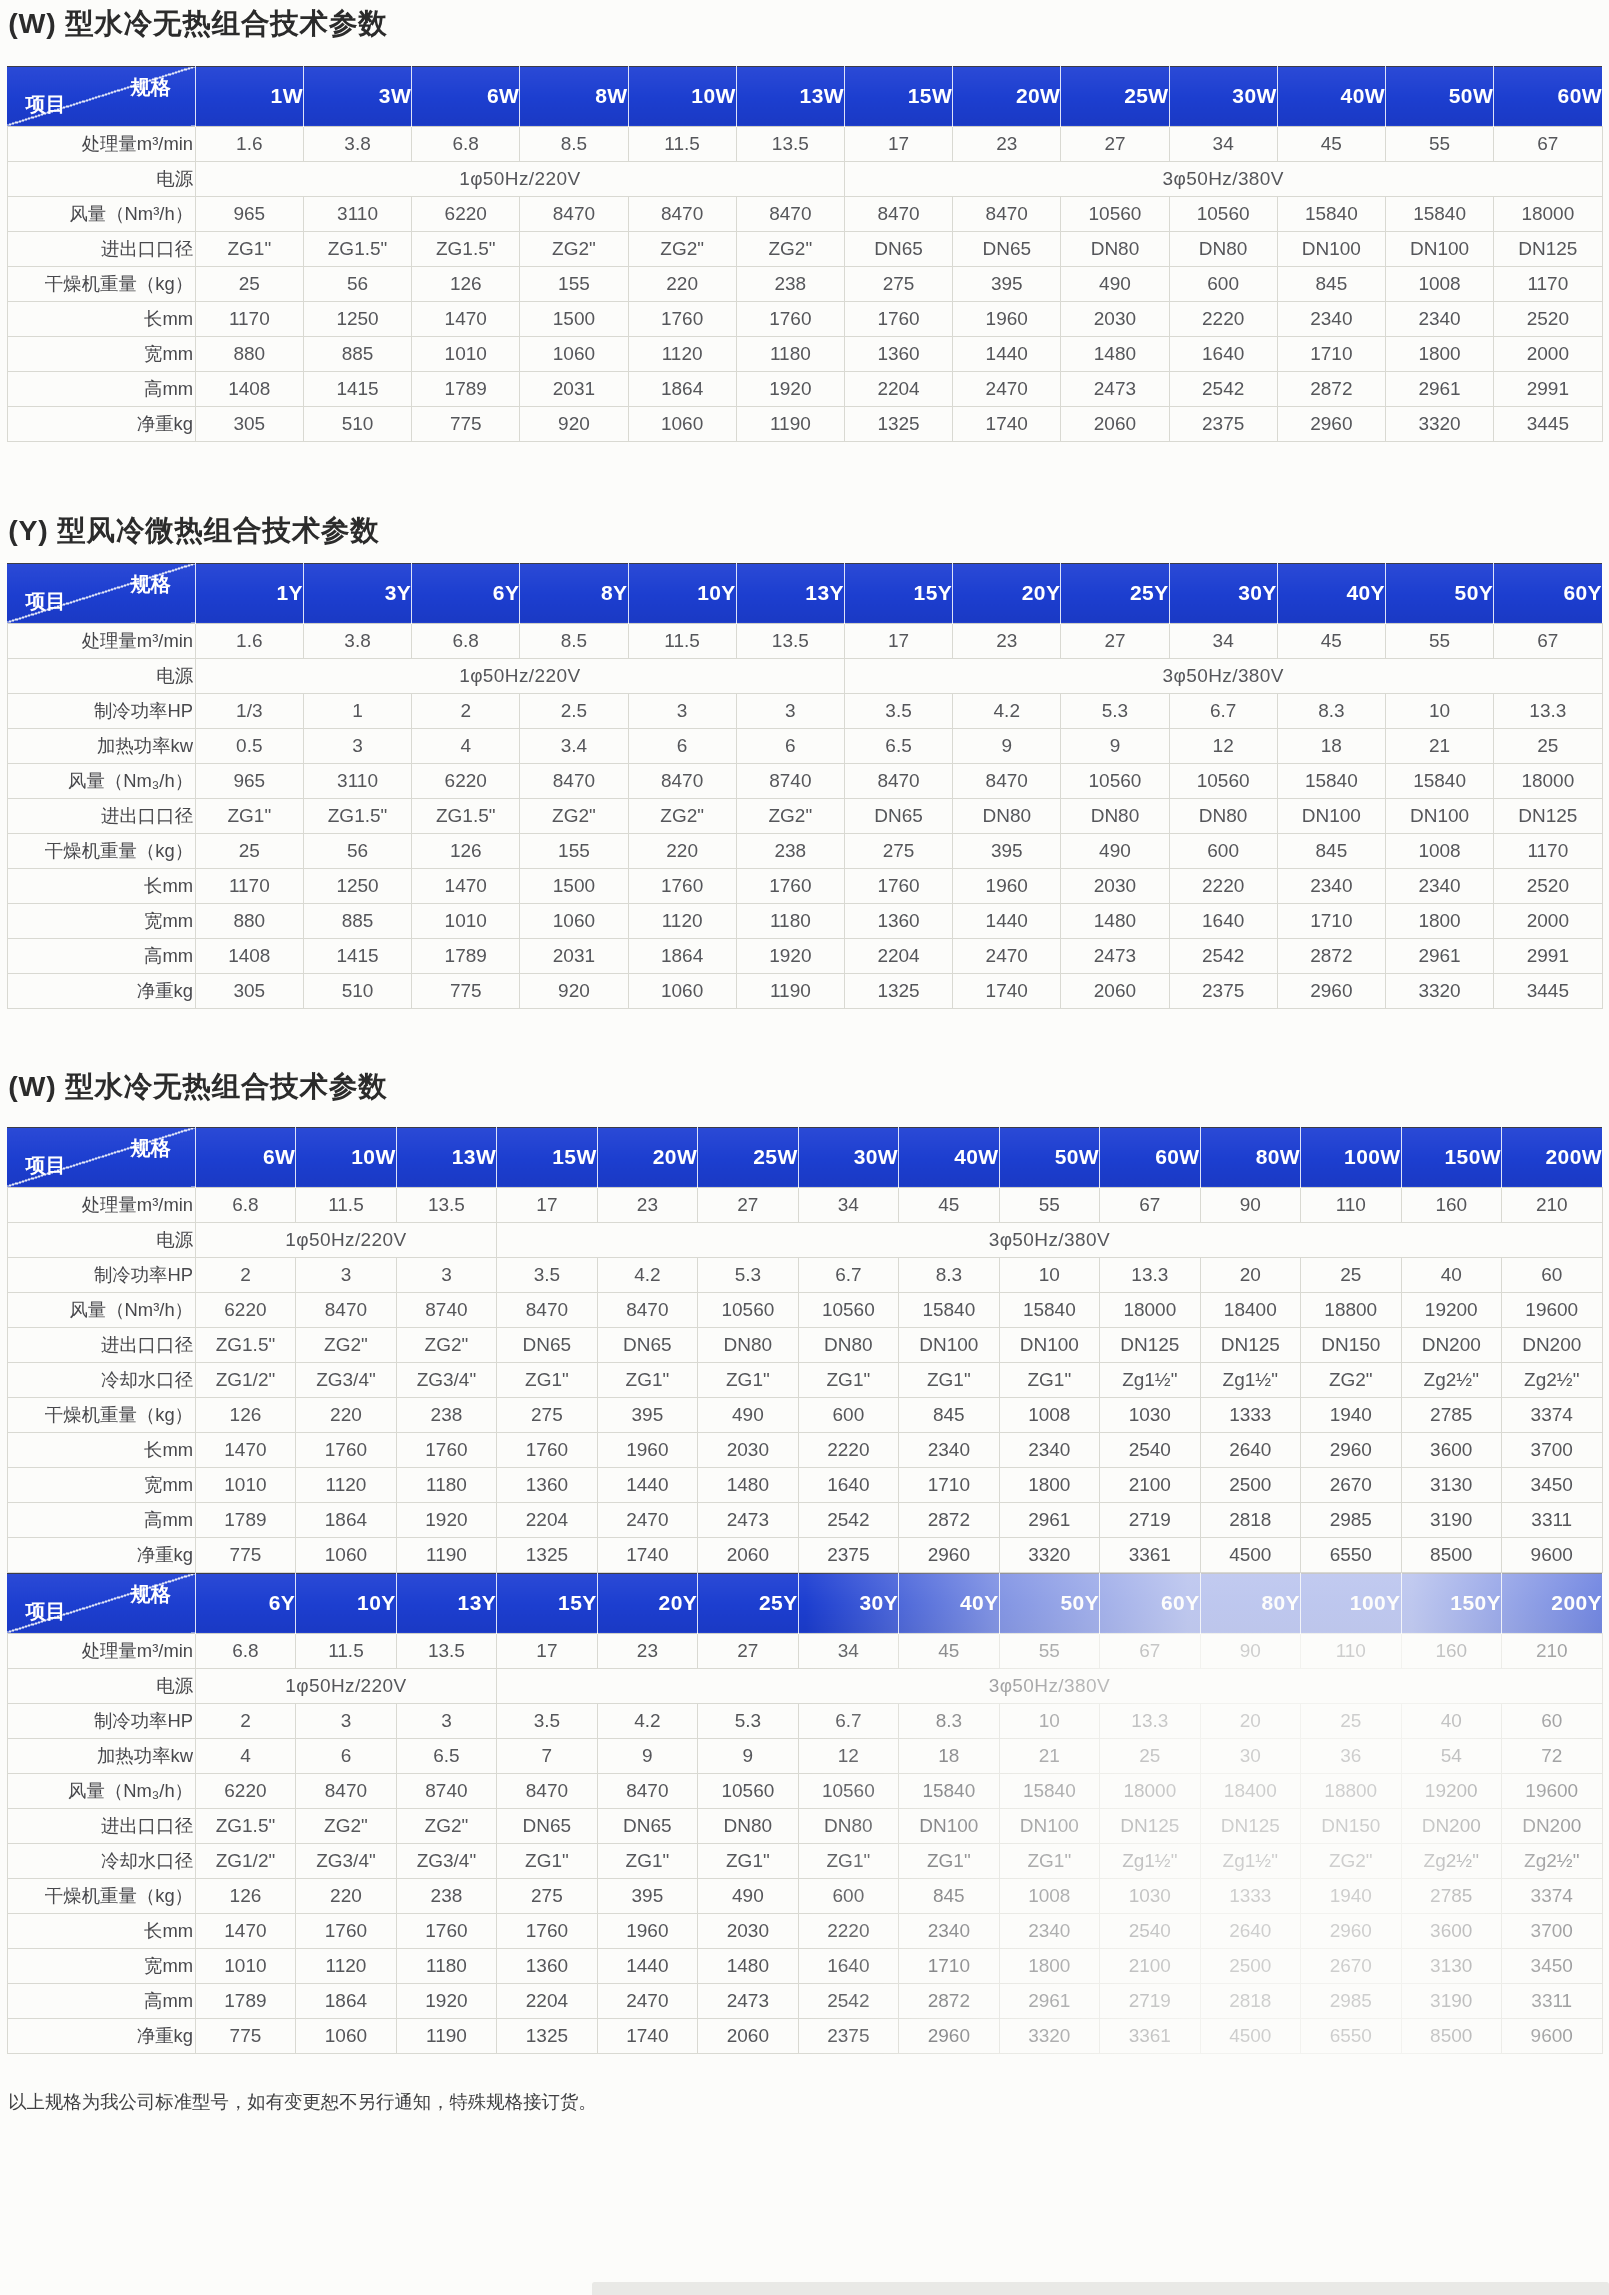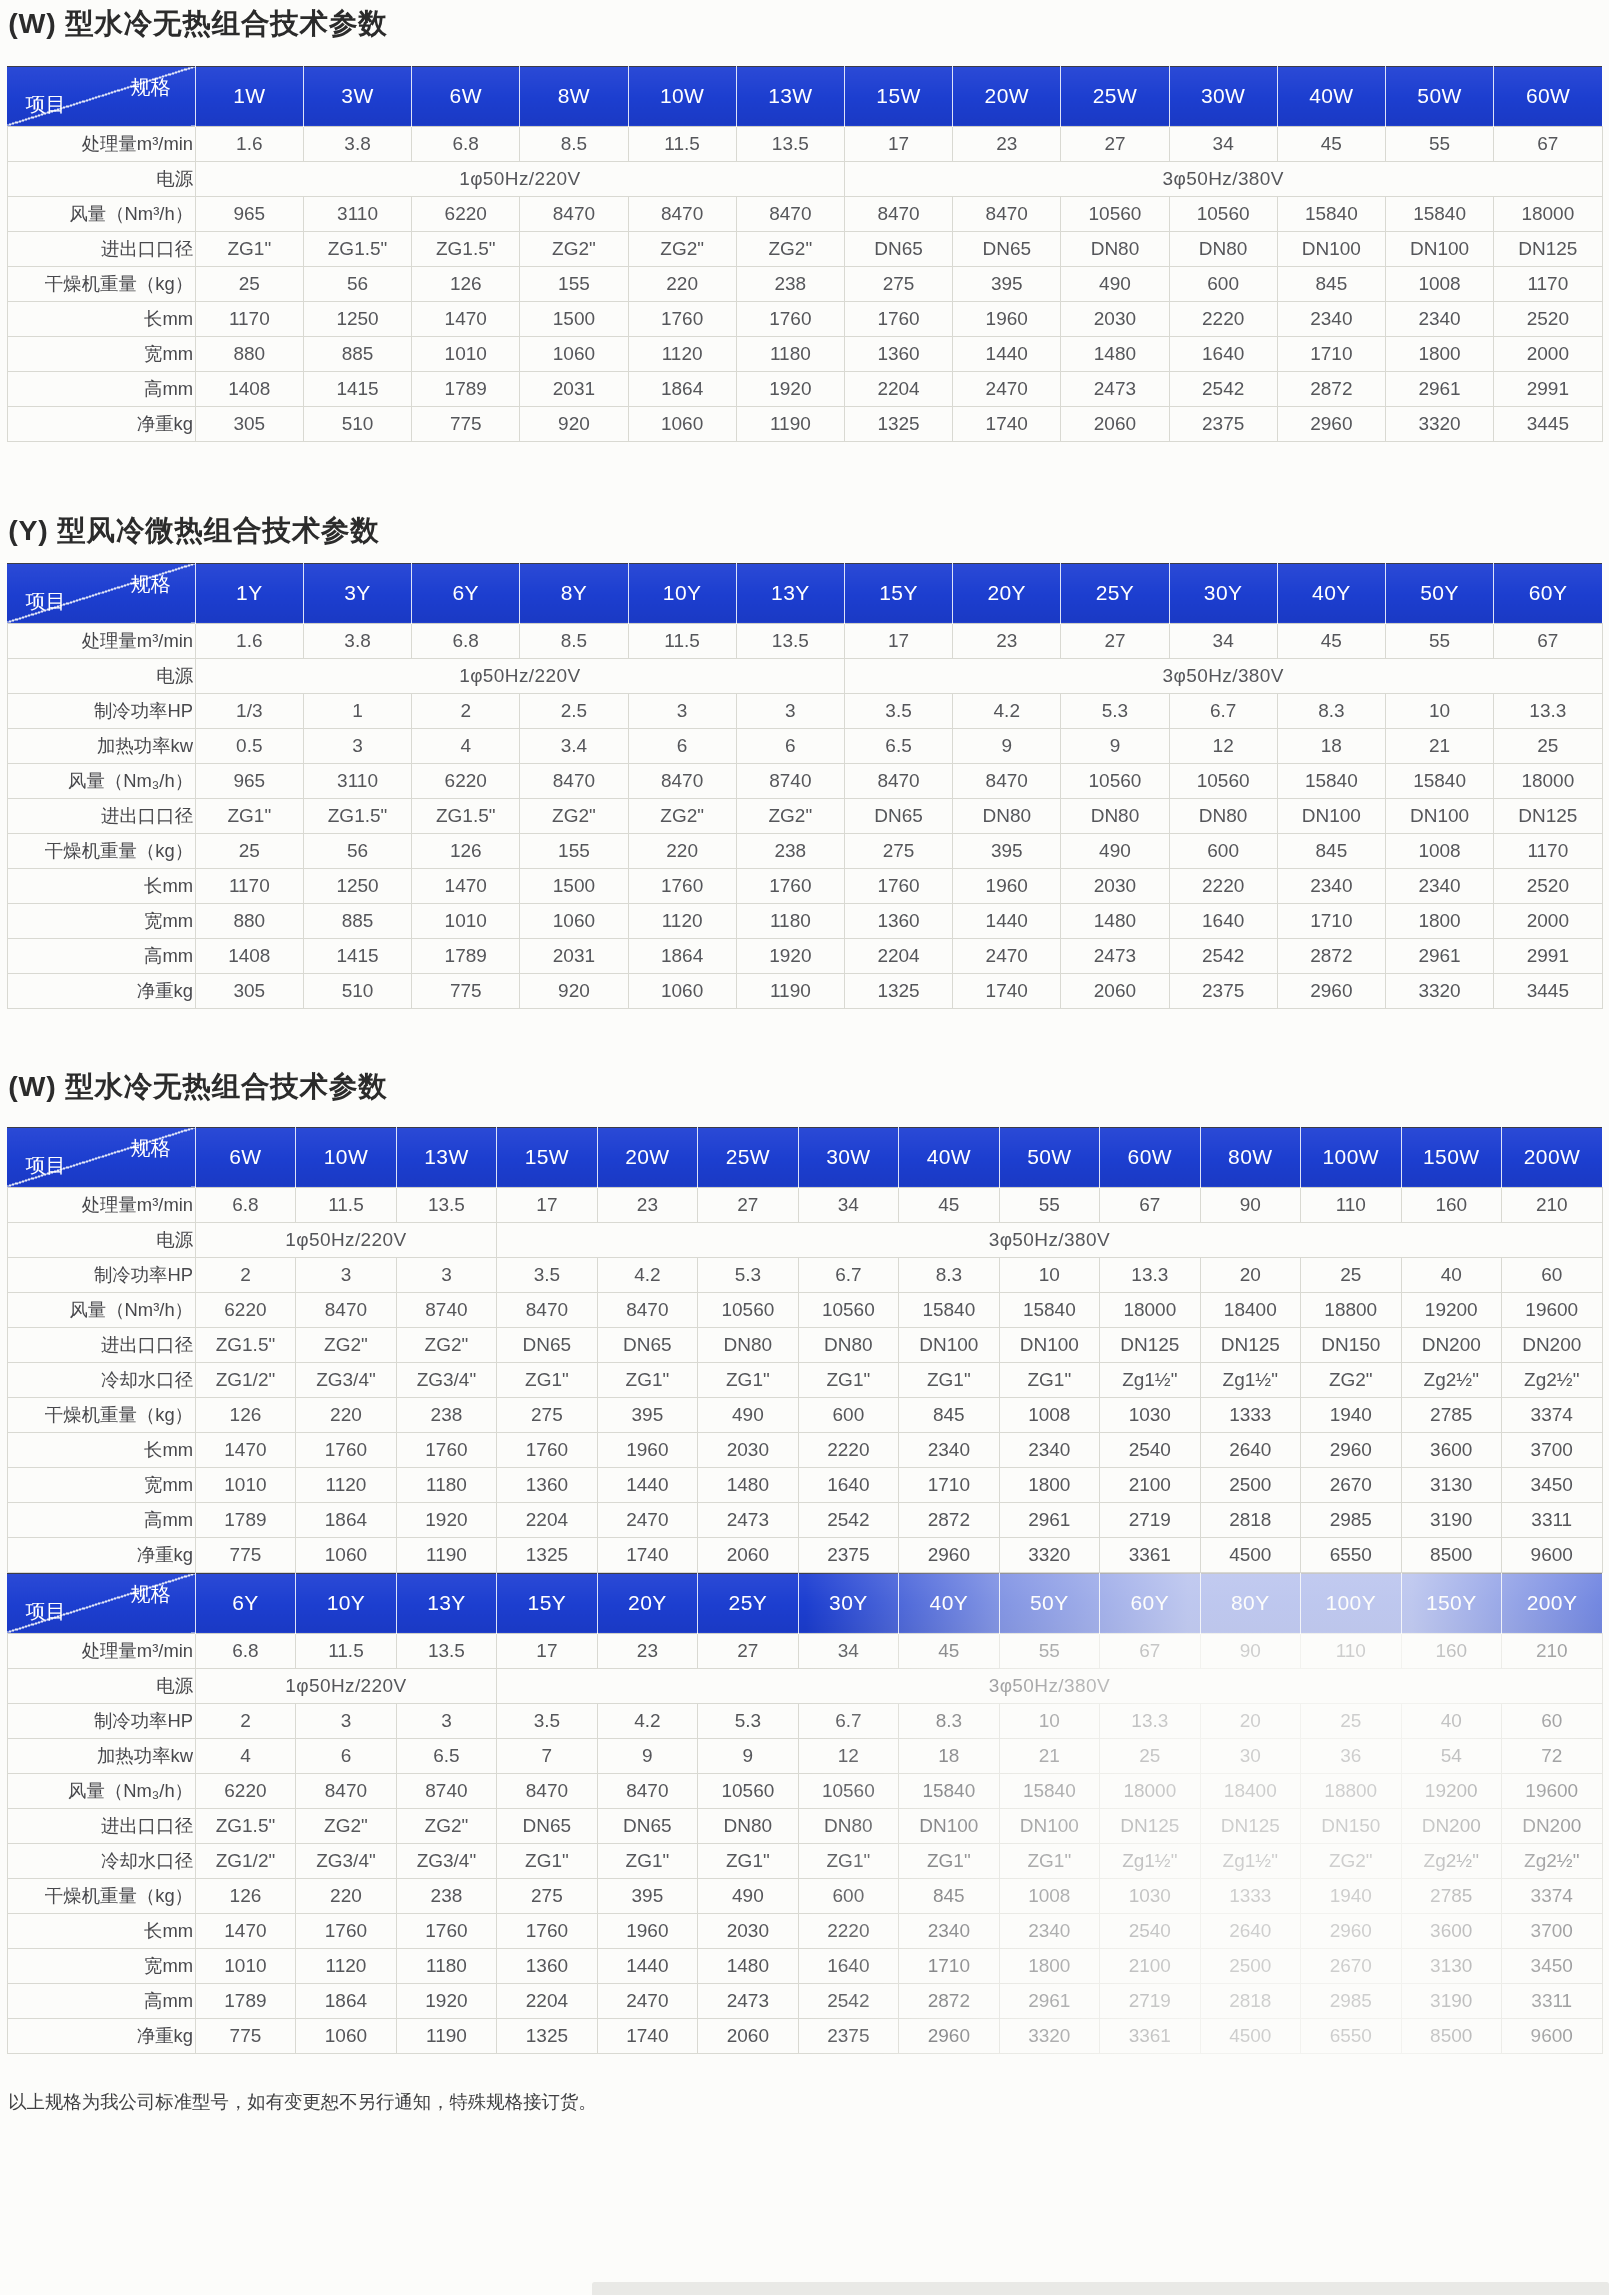--- a/index.html
+++ b/index.html
@@ -20,21 +20,21 @@
   .tbl-wrap{position:relative;}
   table.spec{
     width:100%;border-collapse:collapse;table-layout:fixed;
     background:#fdfdfc;
     border-top:1.7px solid #3c3c46;
     border-bottom:1.7px solid #8f8f8c;
   }
   table.spec thead th{
     height:59px;padding:0;
     background:linear-gradient(180deg,#2b4ad6 0%,#1c3ecf 55%,#1a39c4 100%);
-    color:#ffffff;font-size:21px;font-weight:normal;text-align:center;
+    color:#ffffff;font-size:21px;font-weight:bold;text-align:right;
     border-right:1.7px solid rgba(255,255,255,.85);
     letter-spacing:0.4px;
   }
   table.spec thead th:last-child{border-right:none;}
   th.corner{position:relative;
     background:
       linear-gradient(to bottom right,transparent calc(50% - 0.8px),rgba(255,255,255,.9) calc(50% - 0.8px),rgba(255,255,255,.9) calc(50% + 0.8px),transparent calc(50% + 0.8px)),
       linear-gradient(180deg,#2b4ad6 0%,#1c3ecf 55%,#1a39c4 100%) !important;
   }
   th.corner .spec-word{position:absolute;top:7.5px;right:23.5px;font-size:20px;}

